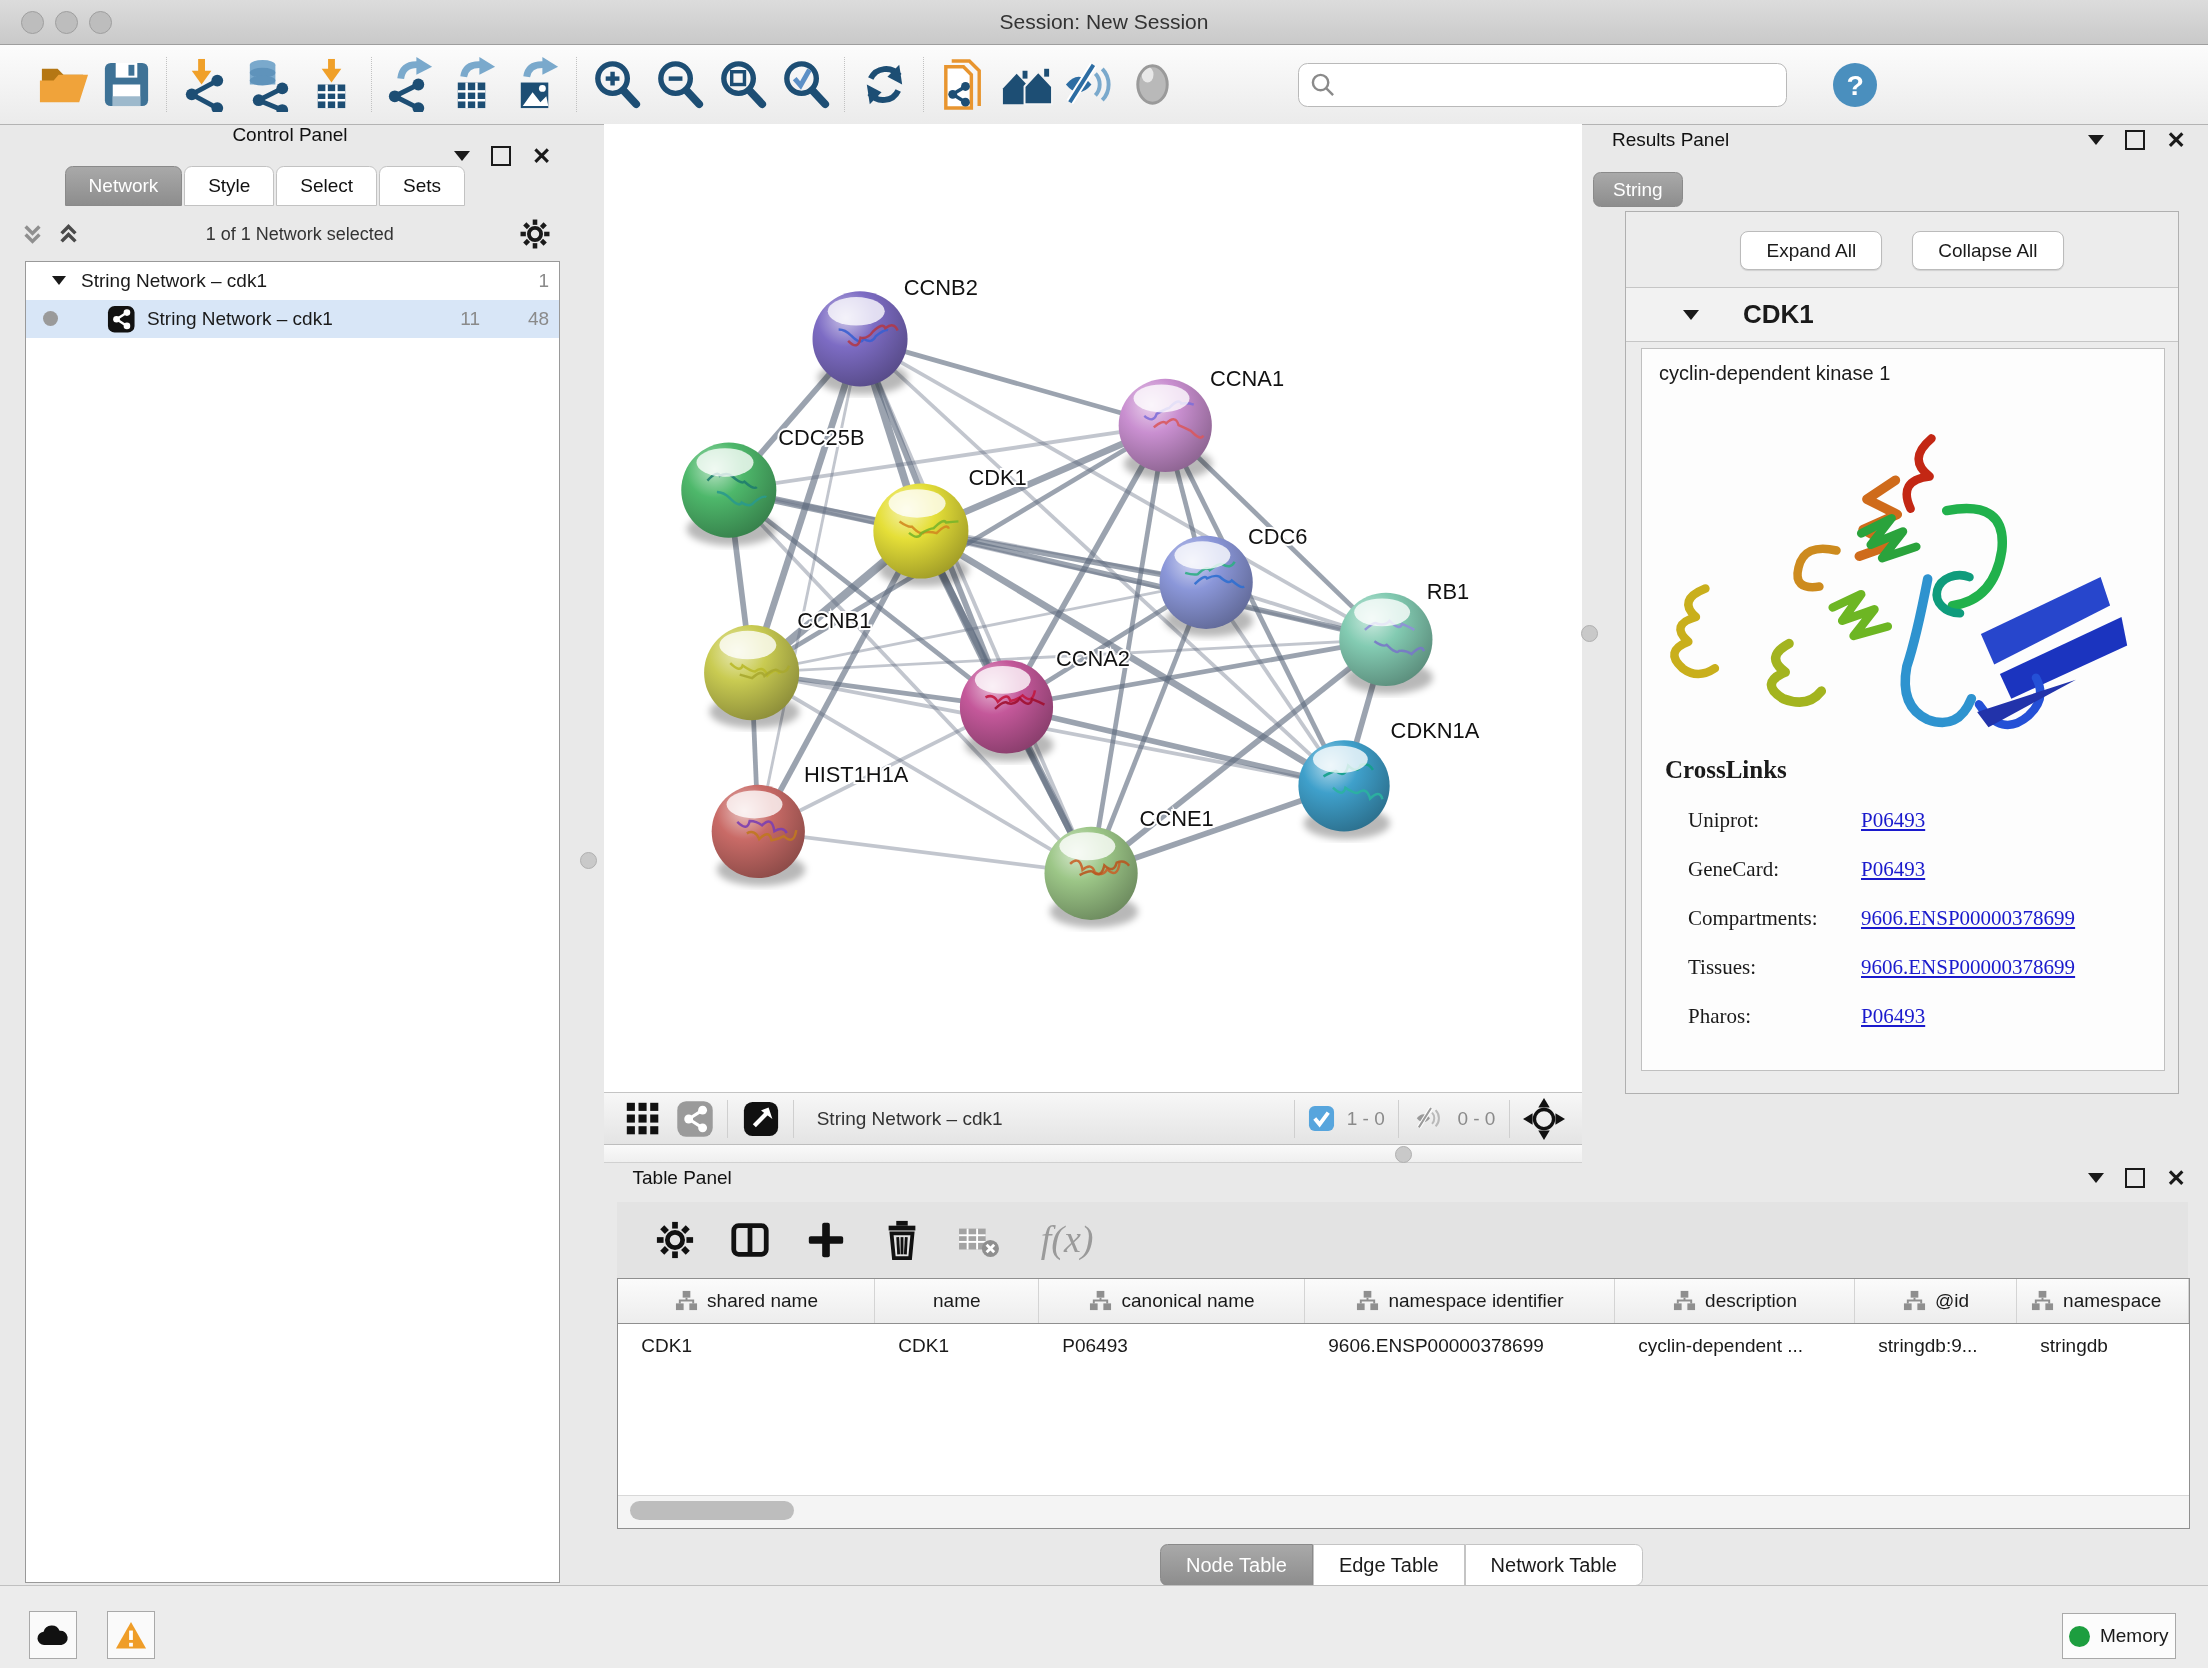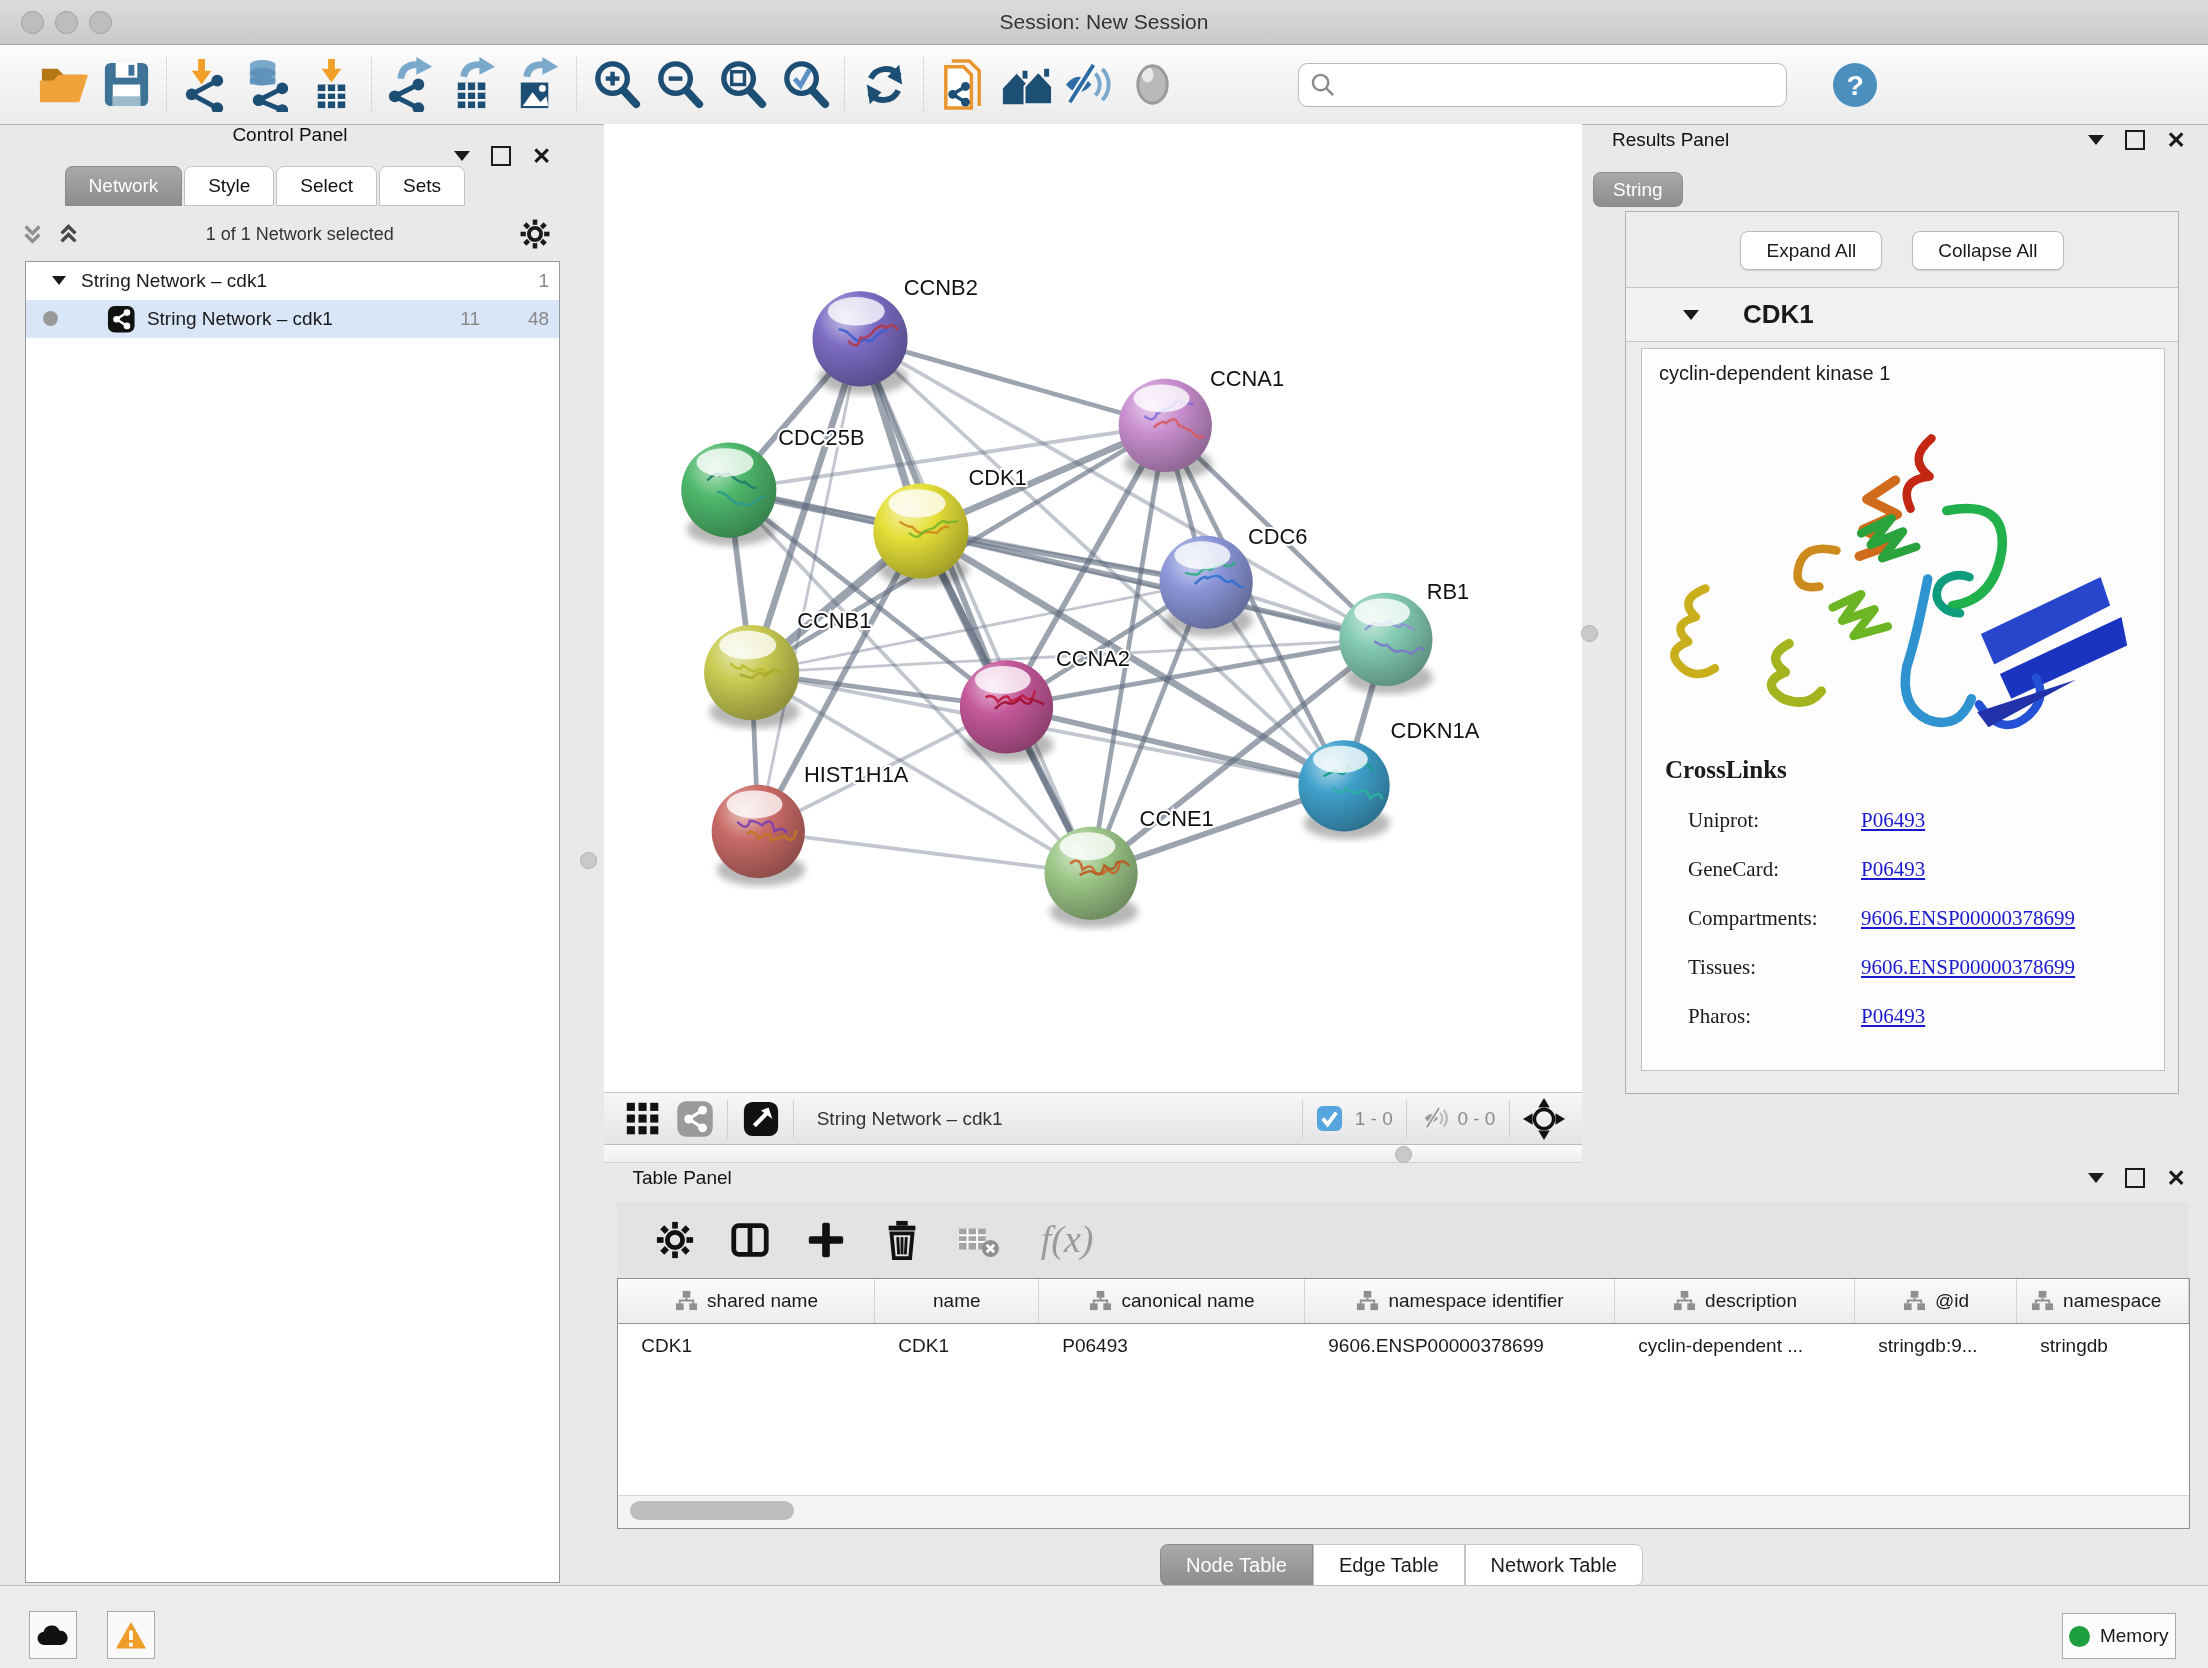--- a/index.html
+++ b/index.html
@@ -581,21 +581,21 @@
     </svg>
   <span class="graycount" style="margin-left:11.4px">1 - 0</span>
   <span class="nsep"></span>
   <svg width="34" height="28.5" viewBox="0 0 56 56">
       <path d="M4,28 Q17,12 30,28 Q17,44 4,28 Z" fill="#9a9a9a"></path>
       <path d="M34,17 a16,16 0 0 1 0,22" fill="none" stroke="#b9b9b9" stroke-width="4"></path>
       <path d="M41,12 a23,23 0 0 1 0,32" fill="none" stroke="#b9b9b9" stroke-width="4"></path>
       <line x1="8" y1="46" x2="32" y2="8" stroke="#fff" stroke-width="8"></line>
       <line x1="8" y1="46" x2="32" y2="8" stroke="#9a9a9a" stroke-width="4"></line>
     </svg>
-  <span class="graycount" style="margin-left:3px">0 - 0</span>
+  <span class="graycount" style="margin-left:11px">0 - 0</span>
   <span class="nsep"></span>
   <svg width="42" height="42" viewBox="0 0 44 44" style="margin-right:17px">
       <circle cx="22" cy="22" r="10" fill="none" stroke="#111" stroke-width="3.5"></circle>
       <polygon points="22,0 16,10 28,10" fill="#111"></polygon>
       <polygon points="22,44 16,34 28,34" fill="#111"></polygon>
       <polygon points="0,22 10,16 10,28" fill="#111"></polygon>
       <polygon points="44,22 34,16 34,28" fill="#111"></polygon>
     </svg>
 </div>
 

